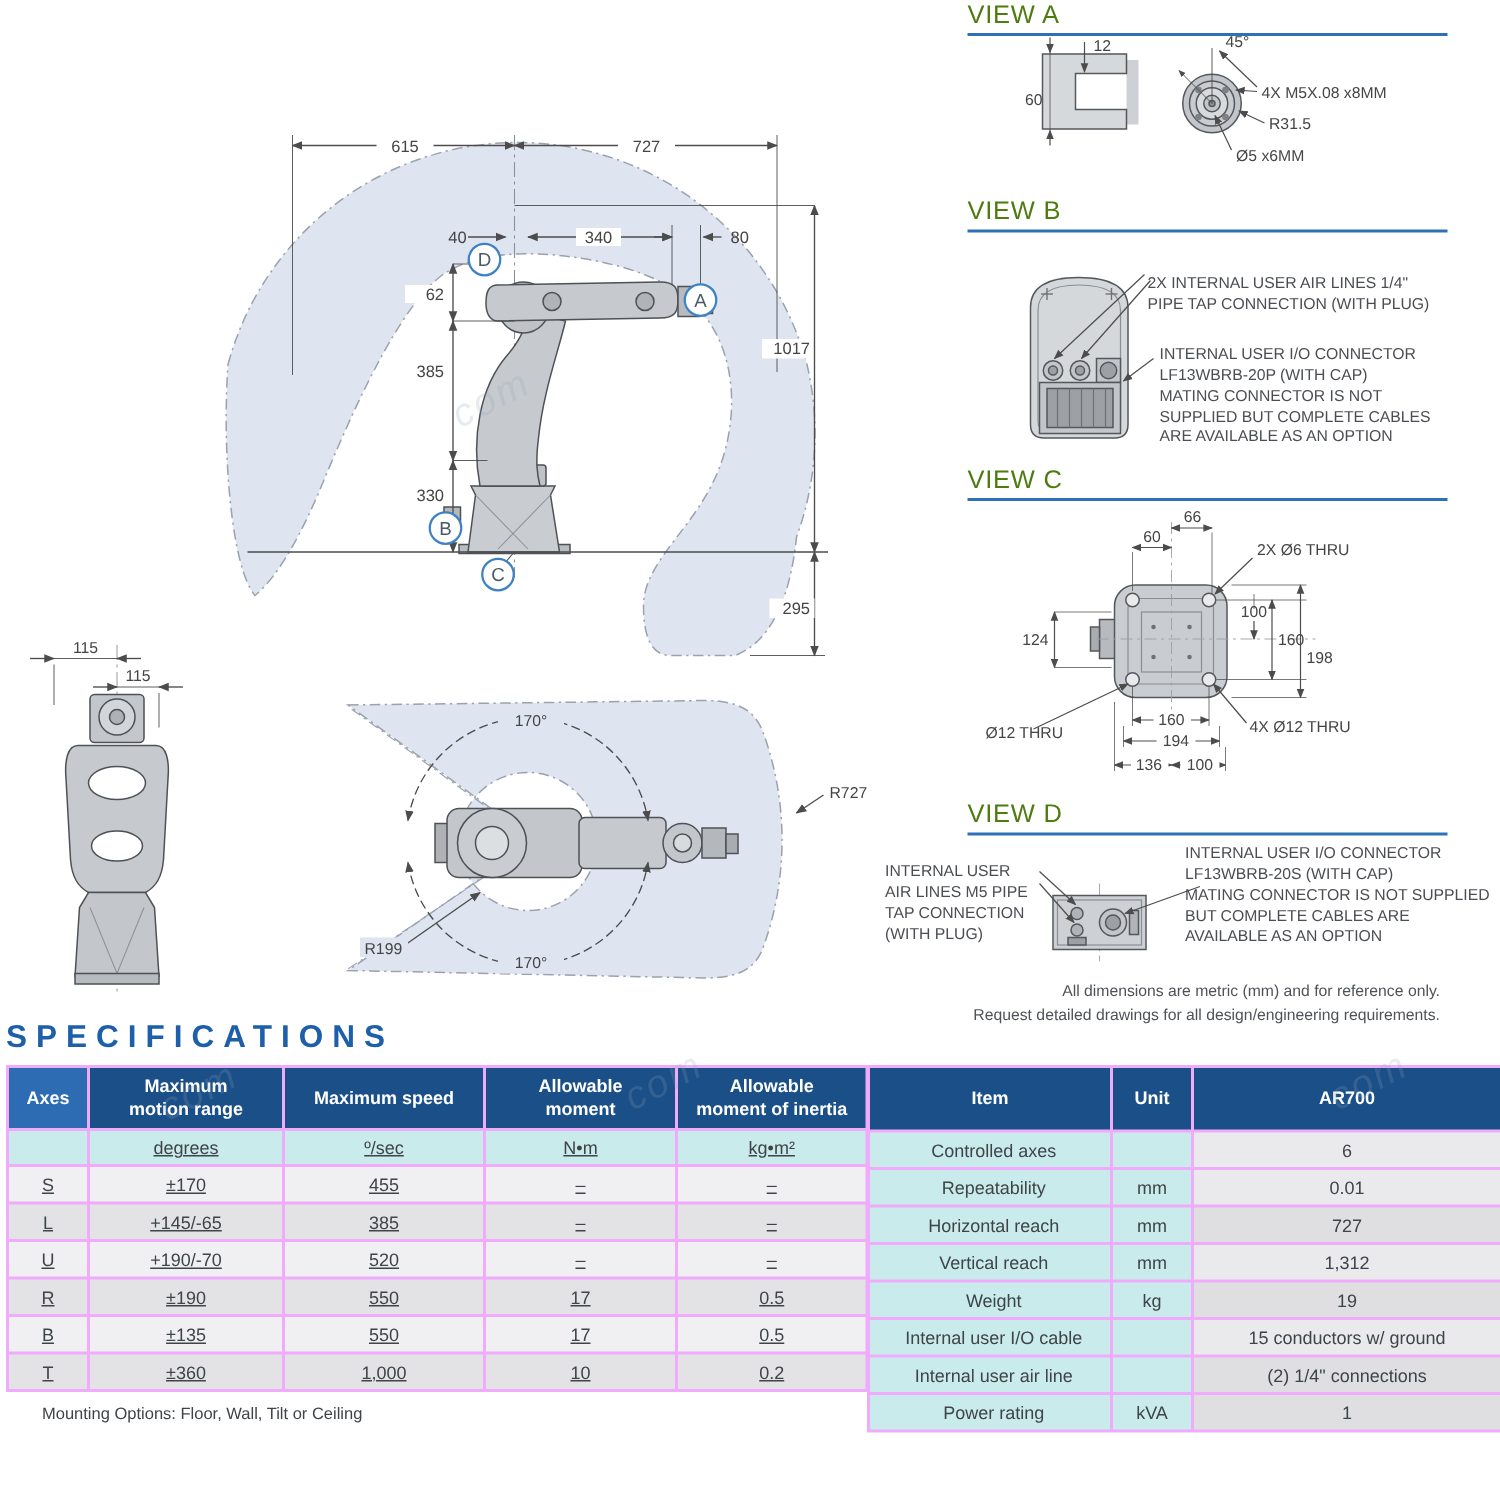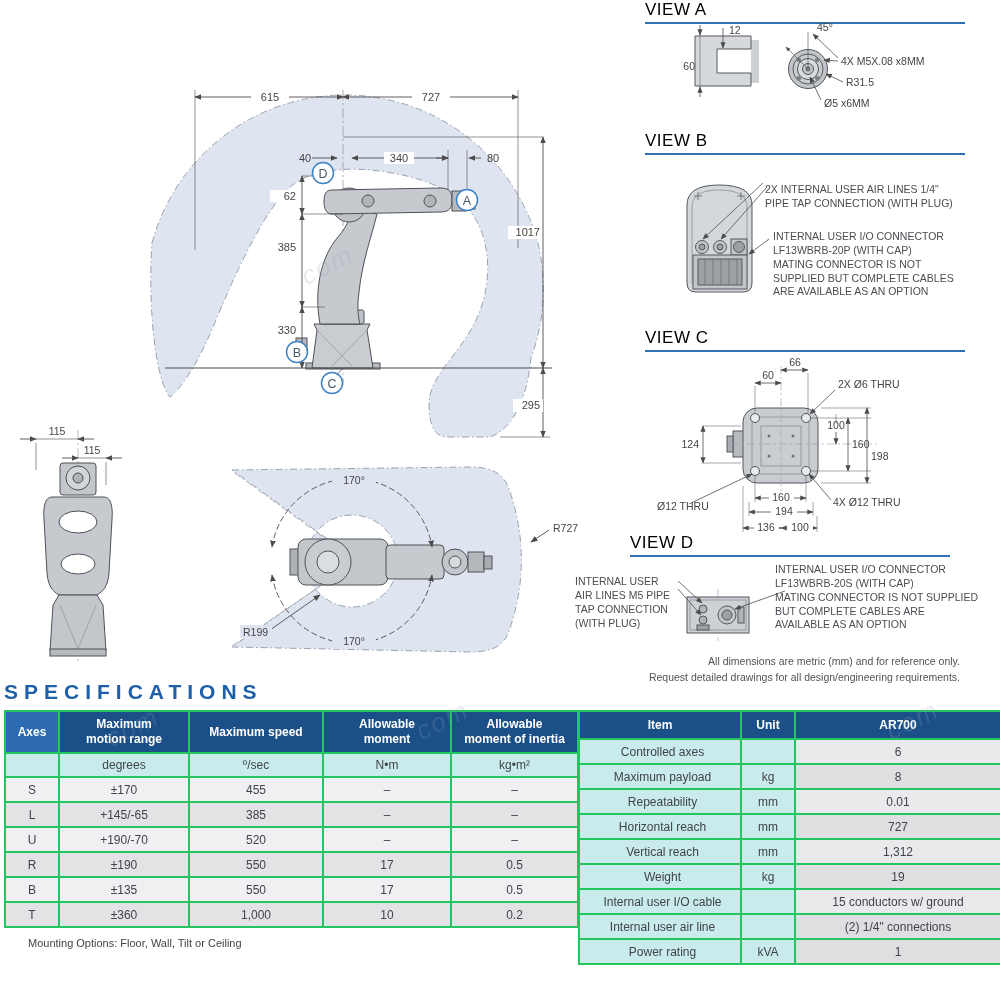--- a/index.html
+++ b/index.html
@@ -7,50 +7,50 @@
               font-family:"Liberation Sans", sans-serif; }
   #page { position:relative; width:1000px; height:992px; background:#fff; }
 
   svg { position:absolute; overflow:visible; }
   svg text { font-family:"Liberation Sans", sans-serif; fill:#454545; }
   .dim  { font-size:11px; }
   .dimS { font-size:10.5px; }
   .bub  { font-size:12.5px; fill:#4a5a68; }
 
   .view-section { position:absolute; }
-  .view-title { color:#000000; font-size:17px; letter-spacing:.5px;
+  .view-title { color:#4d7c0f; font-size:17px; letter-spacing:.5px;
                 border-bottom:2px solid #2e72b5; width:320px; padding-bottom:2px;
                 font-weight:400; }
   .note { position:absolute; font-size:10.5px; line-height:1.32; color:#4a4d52;
           white-space:pre-line; }
   .note.right-al { }
 
   #footnote { position:absolute; left:560px; top:653px; width:400px;
               text-align:right; font-size:10.5px; line-height:1.55; color:#4f5358;
               white-space:pre-line; }
 
   #spec-heading { position:absolute; left:4px; top:680px; font-size:21px;
                   font-weight:700; color:#1d5fa9; letter-spacing:6px; }
 
   table { position:absolute; border-collapse:separate; border-spacing:2px;
-          background:#22c55e; table-layout:fixed; }
+          background:#f0abfc; table-layout:fixed; }
   th,td { font-size:12px; color:#3f4449; text-align:center; vertical-align:middle;
           padding:1px 4px; }
   th { background:#1b4f87; color:#fff; font-weight:700; line-height:1.25;
        white-space:pre-line; }
   #axes-table { left:4px; top:710px; width:563px; }
   #axes-table th { height:40px; }
   #axes-table .unit-row td { background:#c9ebec; height:22px; }
-  #axes-table td { height:23px; }
+  #axes-table td { height:23px;text-decoration:underline; }
   .hdr-axes { background:#2d6cb3 !important; }
   .r-light td { background:#f0f0f2; }
   .r-dark  td { background:#e3e3e6; }
 
   #item-table { left:578px; top:710px; width:420px; }
-  #item-table th { height:26px;margin-top:30px; }
+  #item-table th { height:41px;margin-top:30px; }
   #item-table td { height:23px; }
   #item-table td.cyan { background:#c9ebec; text-align:center; padding-left:9px; }
   #item-table td.cyan.unit-c { text-align:center; padding-left:4px; }
   .v-light { background:#eaeaec; }
   .v-dark  { background:#dfdfe2; }
 
   #mounting-note { position:absolute; left:8px; top:937px; font-size:11px; color:#3f4449;padding-left:20px; }
 
   .watermark { position:absolute; font-size:26px; color:rgba(140,165,185,.22);
                transform:rotate(-27deg); font-style:italic; letter-spacing:2px;
@@ -316,21 +316,21 @@
     </svg>
     <div class="note" style="left:120px;top:52px;width:230px">2X INTERNAL USER AIR LINES 1/4"
 PIPE TAP CONNECTION (WITH PLUG)</div>
     <div class="note" style="left:128px;top:99px;width:225px">INTERNAL USER I/O CONNECTOR
 LF13WBRB-20P (WITH CAP)
 MATING CONNECTOR IS NOT
 SUPPLIED BUT COMPLETE CABLES
 ARE AVAILABLE AS AN OPTION</div>
   </section>
 
-  <section class="view-section" style="left:645px;top:328px;width:355px;height:214px">
+  <section class="view-section" style="left:645px;top:310px;width:355px;height:214px">
     <h3 class="view-title">VIEW C</h3>
     <svg style="left:0;top:24px" width="355" height="188" viewBox="0 0 355 188">
       <defs>
         <marker id="arE" viewBox="0 0 10 10" refX="9" refY="5" markerWidth="8" markerHeight="8" orient="auto-start-reverse">
           <path d="M0,1L10,5L0,9z" fill="#4c4c4c"></path>
         </marker>
       </defs>
       <g stroke="#54575c" stroke-width="1">
         <rect x="88" y="79" width="15" height="26" fill="#b7bbc0"></rect>
         <rect x="82" y="84" width="6" height="16" fill="#a9adb2"></rect>
@@ -393,21 +393,21 @@
       <text class="dimS" x="226" y="108" text-anchor="start">198</text>
       <text class="dimS" x="12" y="158" text-anchor="start">Ø12 THRU</text>
       <text class="dimS" x="136" y="149" text-anchor="middle">160</text>
       <text class="dimS" x="139" y="163" text-anchor="middle">194</text>
       <text class="dimS" x="121" y="179" text-anchor="middle">136</text>
       <text class="dimS" x="155" y="179" text-anchor="middle">100</text>
       <text class="dimS" x="188" y="154" text-anchor="start">4X Ø12 THRU</text>
     </svg>
   </section>
 
-  <section class="view-section" style="left:575px;top:533px;width:410px;height:120px">
+  <section class="view-section" style="left:590px;top:533px;width:410px;height:120px">
     <h3 class="view-title" style="margin-left:55px">VIEW D</h3>
     <div class="note right-al" style="left:0;top:42px;width:100px">INTERNAL USER
 AIR LINES M5 PIPE
 TAP CONNECTION
 (WITH PLUG)</div>
     <div class="note" style="left:200px;top:30px;width:208px">INTERNAL USER I/O CONNECTOR
 LF13WBRB-20S (WITH CAP)
 MATING CONNECTOR IS NOT SUPPLIED
 BUT COMPLETE CABLES ARE
 AVAILABLE AS AN OPTION</div>
@@ -523,25 +523,20 @@
       <th>Item</th>
       <th>Unit</th>
       <th>AR700</th>
     </tr>
     <tr>
       <td class="cyan">Controlled axes</td>
       <td class="cyan unit-c"></td>
       <td class="v-light">6</td>
     </tr>
     <tr>
-      <td class="cyan">Maximum payload</td>
-      <td class="cyan unit-c">kg</td>
-      <td class="v-dark">8</td>
-    </tr>
-    <tr>
       <td class="cyan">Repeatability</td>
       <td class="cyan unit-c">mm</td>
       <td class="v-light">0.01</td>
     </tr>
     <tr>
       <td class="cyan">Horizontal reach</td>
       <td class="cyan unit-c">mm</td>
       <td class="v-dark">727</td>
     </tr>
     <tr>

